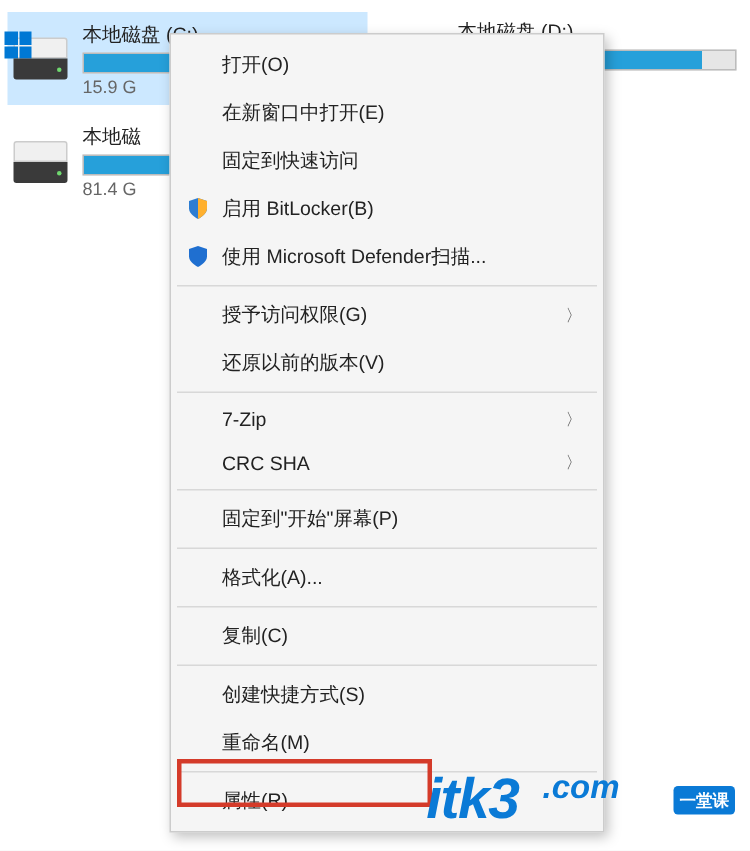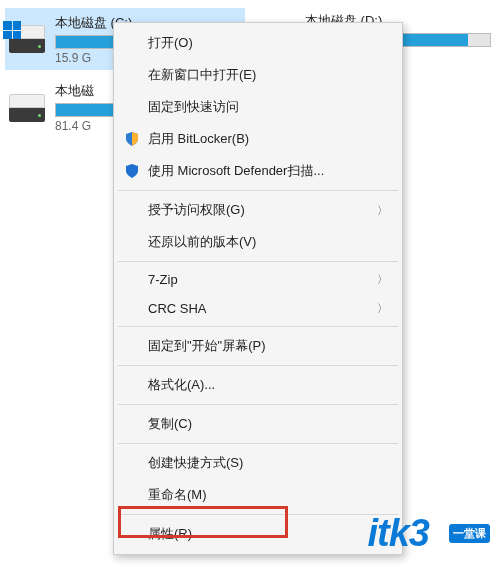--- a/index.html
+++ b/index.html
@@ -91,20 +91,21 @@
       pointer-events: none;
     }
     .watermark {
       position: absolute;
       right: 10px;
       bottom: 12px;
       display: flex;
       align-items: flex-start;
       font-weight: 700;
       font-style: italic;
+      gap: 16px;
     }
     .watermark .itk { color: #0a7ad6; font-size: 38px; letter-spacing: -1px; }
     .watermark .com { color: #0a7ad6; font-size: 22px; }
     .watermark .badge { background:#0a7ad6; color:#fff; font-size:11px; font-style:normal; font-weight:600; padding:2px 4px; margin-left:20px; border-radius:3px; align-self:center; }
   </style>
 </head>
 <body>
 
 <div class="drives">
   <div class="drive selected">
@@ -223,14 +224,15 @@
   <div class="sep"></div>
   <div class="menu-item">
       <span>属性(R)</span>
     </div>
 </div>
 
 <div class="highlight-box"></div>
 
 <div class="watermark">
   <span class="itk">itk3</span>
+  <span class="com">.com</span>
   <span class="badge">一堂课</span>
 </div>
 
 </body></html>

